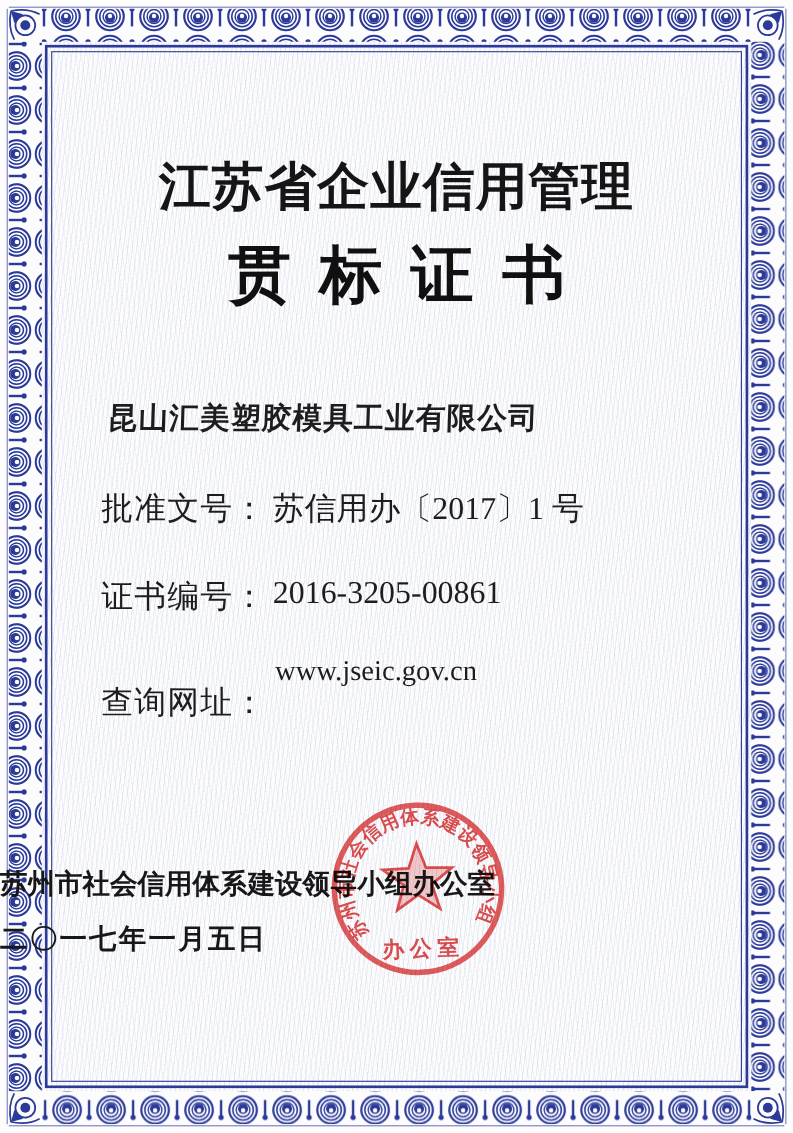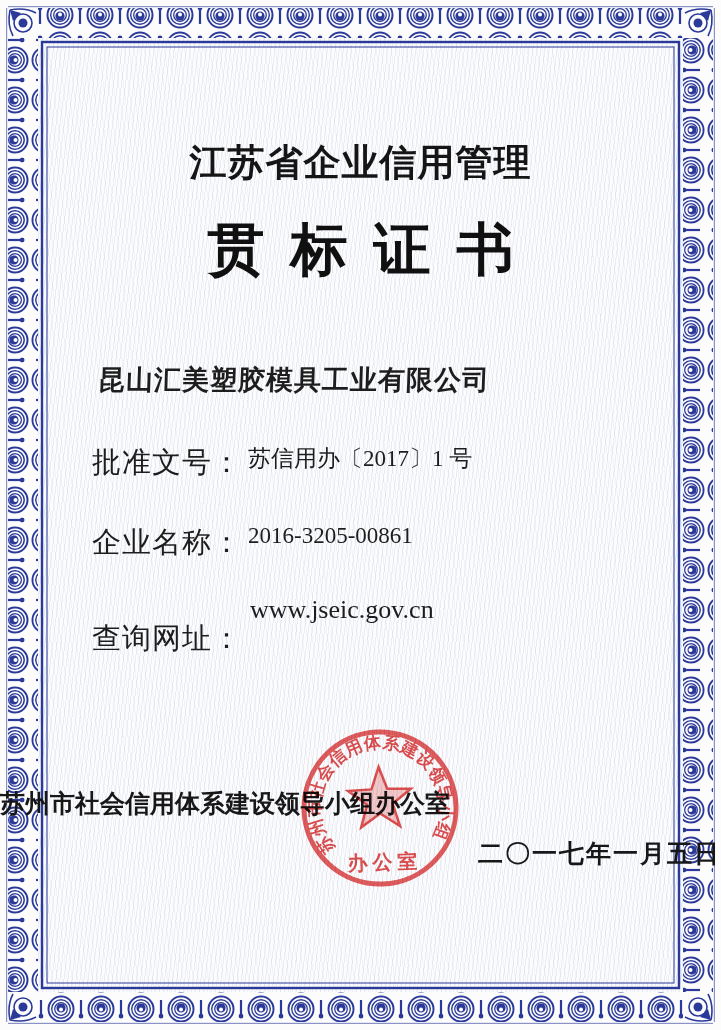--- a/index.html
+++ b/index.html
@@ -9,37 +9,37 @@
     font-family:"Liberation Serif","DejaVu Serif",serif;
   }
   .guilloche{
     position:absolute;left:38px;top:38px;right:38px;bottom:38px;
     background:
       repeating-linear-gradient(97deg, rgba(110,135,195,.13) 0 1px, transparent 1px 4px),
       repeating-linear-gradient(83deg, rgba(110,135,195,.08) 0 1px, transparent 1px 5px);
   }
   .border-svg{position:absolute;left:0;top:0}
   .title1{position:absolute;top:138px;left:0;width:100%;text-align:center;
-    font-size:37px;font-weight:700;letter-spacing:1px;margin:0;color:#151515}
+    font-size:47px;font-weight:700;letter-spacing:1px;margin:0;color:#151515}
   .title2{position:absolute;top:212px;left:0;width:100%;text-align:center;
     font-size:57px;font-weight:900;letter-spacing:26px;padding-left:26px;
     box-sizing:border-box;margin:0;color:#101010}
   .row{position:absolute;left:92px;display:flex;align-items:flex-start;white-space:nowrap}
   .flabel{font-size:29px;letter-spacing:1px}
-  .fvalue{margin-left:6px;font-size:23px}
+  .fvalue{margin-left:6px;font-size:29px}
   .row-company{top:358px}
   .row-approval{top:443px}
   .row-cert{top:523px}
   .row-web{top:596px}
   .kai{font-size:27px;font-weight:700;transform:skewX(-2deg);margin-top:4px;letter-spacing:1px}
   .row-web .flabel{margin-top:23px}
   .urls{margin-left:8px;display:flex;flex-direction:column;gap:19px;font-size:26px;line-height:1.05}
   .issuer{position:absolute;top:787px;left:0;width:100%;text-align:left;
     font-size:25px;font-weight:700;margin:0;color:#171717}
-  .date{position:absolute;top:837px;left:0;width:100%;text-align:right;
+  .date{position:absolute;top:837px;left:0;width:100%;text-align:left;
     font-size:25px;font-weight:700;letter-spacing:2px;margin:0;color:#171717}
   .seal{position:absolute;left:294px;top:722px;mix-blend-mode:multiply;opacity:.9;
     transform:rotate(-2deg)}
 </style>
 </head>
 <body>
 
 <div style="position:absolute;inset:0">
 
   <div class="guilloche"></div>
@@ -96,21 +96,21 @@
   <div class="row row-company">
     <span class="fvalue kai">昆山汇美塑胶模具工业有限公司</span>
   </div>
 
   <div class="row row-approval">
     <span class="flabel">批准文号：</span>
     <span class="fvalue">苏信用办〔2017〕1 号</span>
   </div>
 
   <div class="row row-cert">
-    <span class="flabel">企业名称：</span>
+    <span class="flabel">证书编号：</span>
     <span class="fvalue">2016-3205-00861</span>
   </div>
 
   <div class="row row-web">
     <span class="flabel">查询网址：</span>
     <div class="urls">
       <div>www.jseic.gov.cn</div>
     </div>
   </div>
 

